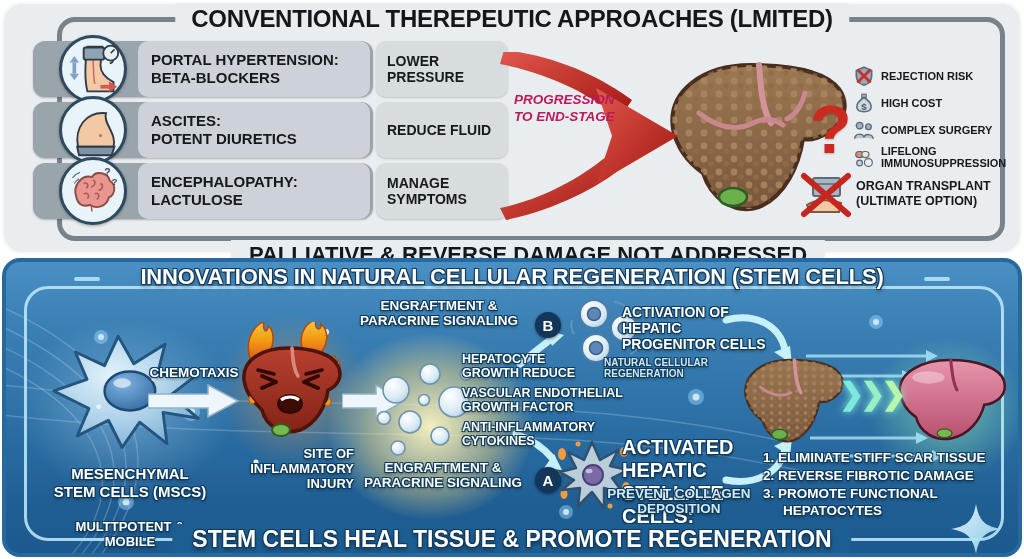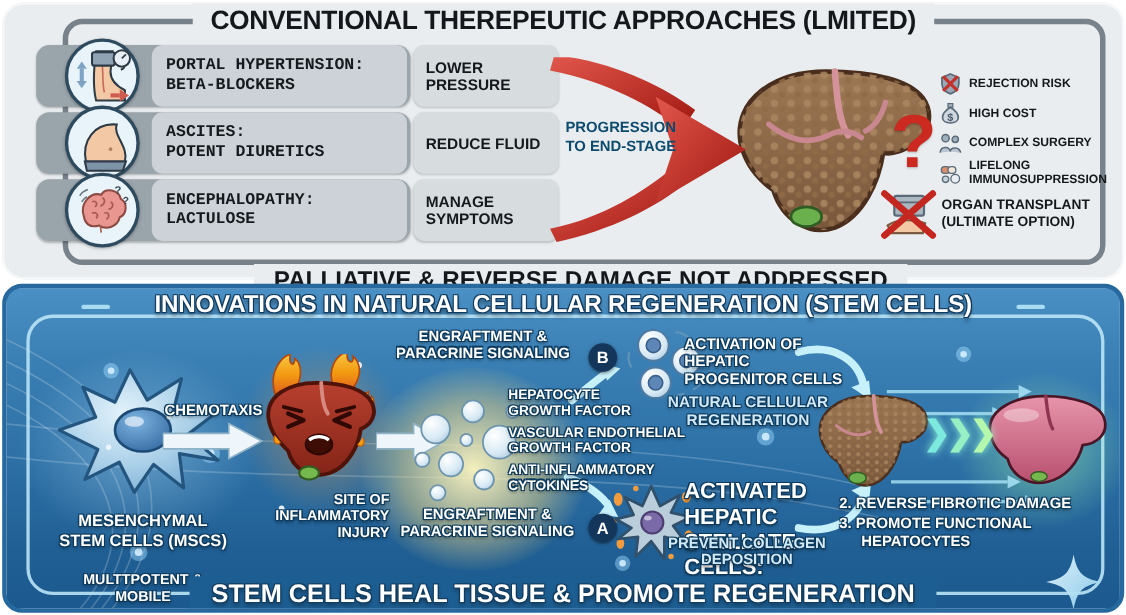--- a/index.html
+++ b/index.html
@@ -4,25 +4,25 @@
 <style>
   html,body{margin:0;padding:0;background:#fff;font-family:"Liberation Sans",sans-serif;}
   .stage{position:relative;width:1024px;height:559px;overflow:hidden;background:#fff;}
   .stage *{box-sizing:border-box;}
   .pre{white-space:pre-line;}
   
   .panel-top{position:absolute;left:2px;top:2px;width:1020px;height:252px;background:#e9edef;border-radius:20px;box-shadow:inset 0 0 0 2px #f6f8f9;}
   .frame-top{position:absolute;left:55px;top:15px;width:948px;height:224px;border:5px solid #78828a;border-radius:18px;}
   .title-top{position:absolute;left:50%;top:1px;transform:translateX(-50%);margin:0;background:#e9edef;padding:0 16px;font-size:24px;font-weight:bold;letter-spacing:-.3px;color:#14181c;white-space:nowrap;line-height:32px;}
   .footer-top{position:absolute;left:50%;top:222px;transform:translateX(-50%);margin:16px;background:#e9edef;padding:0 18px;font-size:22px;font-weight:bold;color:#14181c;white-space:nowrap;line-height:30px;}
-  .trow{position:absolute;left:31px;width:340px;height:56px;background:#9aa4ab;border-radius:12px;box-shadow:0 1px 2px rgba(0,0,0,.25);font-family:Liberation Mono, monospace;}
+  .trow{position:absolute;left:31px;width:340px;height:56px;background:#9aa4ab;border-radius:12px;box-shadow:0 1px 2px rgba(0,0,0,.25);}
   .trow .cond{position:absolute;left:105px;top:0;width:232px;height:56px;background:#ccd2d7;border-radius:10px;display:flex;flex-direction:column;justify-content:center;padding-left:13px;font-size:15px;font-weight:bold;color:#15191d;line-height:1.18;}
   .circ{position:absolute;left:57px;width:68px;height:68px;border-radius:50%;background:#e9f3fa;border:3px solid #2e4a5e;z-index:3;display:flex;align-items:center;justify-content:center;box-shadow:0 1px 3px rgba(0,0,0,.3);}
   .outc{position:absolute;left:374px;width:132px;height:56px;background:#d7dcdf;border-radius:10px;display:flex;align-items:center;padding-left:11px;font-size:14px;font-weight:bold;color:#15191d;line-height:1.15;box-shadow:0 1px 2px rgba(0,0,0,.18);}
-  .prog-label{position:absolute;left:512px;top:106px;width:110px;font-size:13.5px;font-weight:bold;color:#0c4a6e;line-height:1.25;z-index:4;}
+  .prog-label{position:absolute;left:512px;top:90px;width:110px;font-size:13.5px;font-weight:bold;color:#be185d;line-height:1.25;z-index:4;font-style:italic;}
   .qmark{position:absolute;left:808px;top:88px;font-size:68px;font-weight:800;color:#cc2a20;z-index:5;text-shadow:0 1px 2px rgba(0,0,0,.25);}
   .limit-item{position:absolute;left:851px;display:flex;align-items:center;width:168px;}
   .limit-item .lbl{margin-left:6px;font-size:11px;font-weight:bold;color:#15181b;line-height:1.12;}
   .transplant-label{position:absolute;left:854px;top:177px;width:150px;font-size:12.5px;font-weight:bold;color:#15181b;line-height:1.2;}
   
   .panel-bot{position:absolute;left:2px;top:258px;width:1020px;height:299px;border-radius:18px;border:4px solid #27689f;background:linear-gradient(180deg,#4b90c4 0%,#3b80b4 22%,#2d71a7 52%,#205f94 82%,#1b598e 100%);overflow:hidden;padding-left:48px;}
   .frame-bot{position:absolute;left:18px;top:24px;width:980px;height:255px;border:3px solid rgba(186,228,246,.9);border-radius:24px;z-index:1;}
   .title-bot{position:absolute;left:50%;top:2px;transform:translateX(-50%);margin:0;font-size:22px;font-weight:bold;color:#fff;white-space:nowrap;z-index:4;letter-spacing:-.2px;
     text-shadow:-1px -1px 0 #123a5c,1px -1px 0 #123a5c,-1px 1px 0 #123a5c,1px 1px 0 #123a5c,0 3px 4px rgba(0,0,0,.45);}
   .tdash{position:absolute;top:15px;width:26px;height:4px;background:#a8dcf2;border-radius:2px;z-index:4;}
@@ -308,21 +308,21 @@
           <circle cx="22" cy="66" r="6.5"></circle>
         <circle cx="104" cy="22" r="6"></circle>
           <circle cx="62" cy="48" r="5.5"></circle>
           <circle cx="36" cy="96" r="7"></circle>
       </g>
     </svg>
     <div class="olabel pre" style="left:350px;top:198px;width:174px;font-size:13.5px;text-align:center">ENGRAFTMENT &amp;
 PARACRINE SIGNALING</div>
 
     <div class="olabel pre" style="left:456px;top:90px;width:135px;font-size:12.5px">HEPATOCYTE
-GROWTH FACTOR</div>
+GROWTH REDUCE</div>
     <div class="olabel pre" style="left:456px;top:124px;width:175px;font-size:12.5px">VASCULAR ENDOTHELIAL
 GROWTH FACTOR</div>
     <div class="olabel pre" style="left:456px;top:158px;width:160px;font-size:12.5px">ANTI-INFLAMMATORY
 CYTOKINES</div>
 
     <svg class="abs" style="left:510px;top:66px;z-index:3" width="48" height="42" viewBox="0 0 48 42">
       <path d="M4,36 C16,26 26,18 34,12" stroke="#c6f0fa" stroke-width="7" fill="none" stroke-linecap="round"></path>
       <polygon points="30,2 48,7 36,18" fill="#c6f0fa"></polygon>
     </svg>
     <div class="badge" style="left:529px;top:50px">B</div>
@@ -340,21 +340,21 @@
       <g stroke="#5f93b8" stroke-width="2" fill="none">
         <path d="M52,6 A18,18 0 0 1 66,14"></path>
           <path d="M78,48 A18,18 0 0 1 68,58"></path>
           <path d="M12,38 A18,18 0 0 1 10,24"></path>
           <path d="M50,66 A16,16 0 0 1 60,62"></path>
       </g>
     </svg>
     <div class="olabel pre" style="left:616px;top:42px;width:150px;font-size:14px">ACTIVATION OF
 HEPATIC
 PROGENITOR CELLS</div>
-    <div class="olabel sub pre" style="left:598px;top:95px;width:152px;font-size:14px;text-align:center">NATURAL CELLULAR
+    <div class="olabel sub pre" style="left:598px;top:95px;width:152px;font-size:10px;">NATURAL CELLULAR
 REGENERATION</div>
     <svg class="abs" style="left:716px;top:46px;z-index:3" width="72" height="58" viewBox="0 0 72 58">
       <path d="M4,12 C34,4 58,18 63,42" stroke="#c6f0fa" stroke-width="7" fill="none" stroke-linecap="round"></path>
       <polygon points="52,44 70,56 68,38" fill="#c6f0fa"></polygon>
     </svg>
 
     <svg class="abs" style="left:506px;top:166px;z-index:3" width="52" height="44" viewBox="0 0 52 44">
       <path d="M4,6 C20,12 32,20 40,30" stroke="#c6f0fa" stroke-width="7" fill="none" stroke-linecap="round"></path>
       <polygon points="32,40 50,42 42,26" fill="#c6f0fa"></polygon>
     </svg>
@@ -415,20 +415,21 @@
             <stop offset="1" stop-color="#b8506f"></stop>
         </linearGradient>
       </defs>
       <path d="M16,64 C14,34 52,14 96,14 C138,14 178,26 184,48 C190,70 172,84 152,86 C146,110 128,134 100,140 C72,146 48,130 42,106 C30,98 18,84 16,64 Z" fill="url(#pinkg)" stroke="#4a1526 " stroke-width="4"></path>
       <path d="M98,14 C100,36 102,52 108,62" stroke="#8f3552" stroke-width="5" fill="none" stroke-linecap="round"></path>
       <ellipse cx="62" cy="42" rx="26" ry="10" fill="rgba(255,255,255,.35)"></ellipse>
       <ellipse cx="88" cy="132" rx="12" ry="7" fill="#74b84e" stroke="#335c23" stroke-width="2"></ellipse>
     </svg>
 
     <div class="outcomes">
+      <div class="oitem">1. ELIMINATE STIFF SCAR TISSUE</div>
       <div class="oitem">2. REVERSE FIBROTIC DAMAGE</div>
       <div class="oitem">3. PROMOTE FUNCTIONAL HEPATOCYTES</div>
     </div>
 
     <svg class="abs" style="left:942px;top:240px;z-index:6" width="56" height="54" viewBox="0 0 52 52">
       <defs>
         <linearGradient id="sparkg" x1="0" y1="0" x2="1" y2="1">
           <stop offset="0" stop-color="#e8f7ff"></stop>
             <stop offset="1" stop-color="#8fd0ee"></stop>
         </linearGradient>

